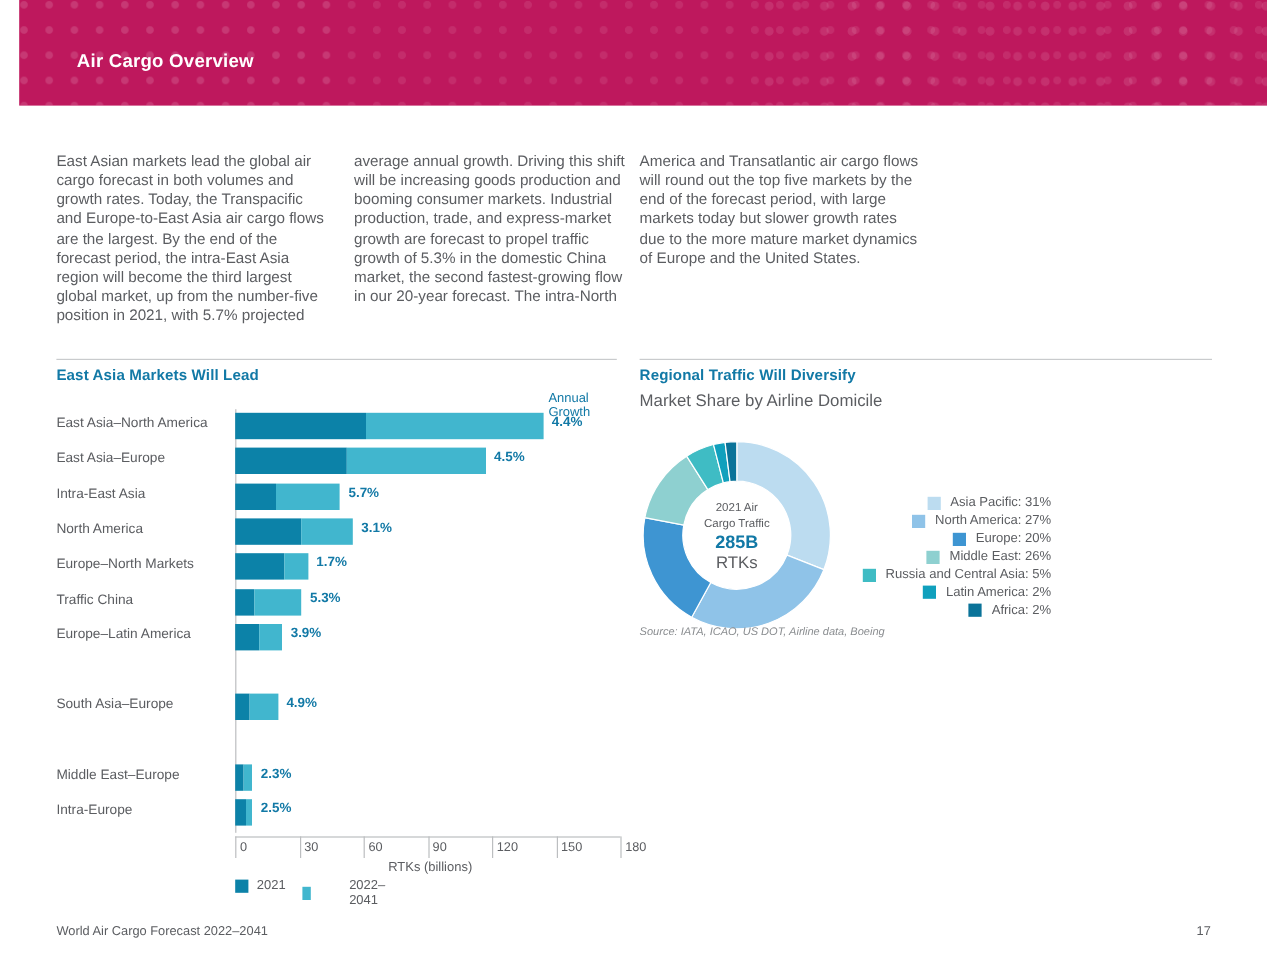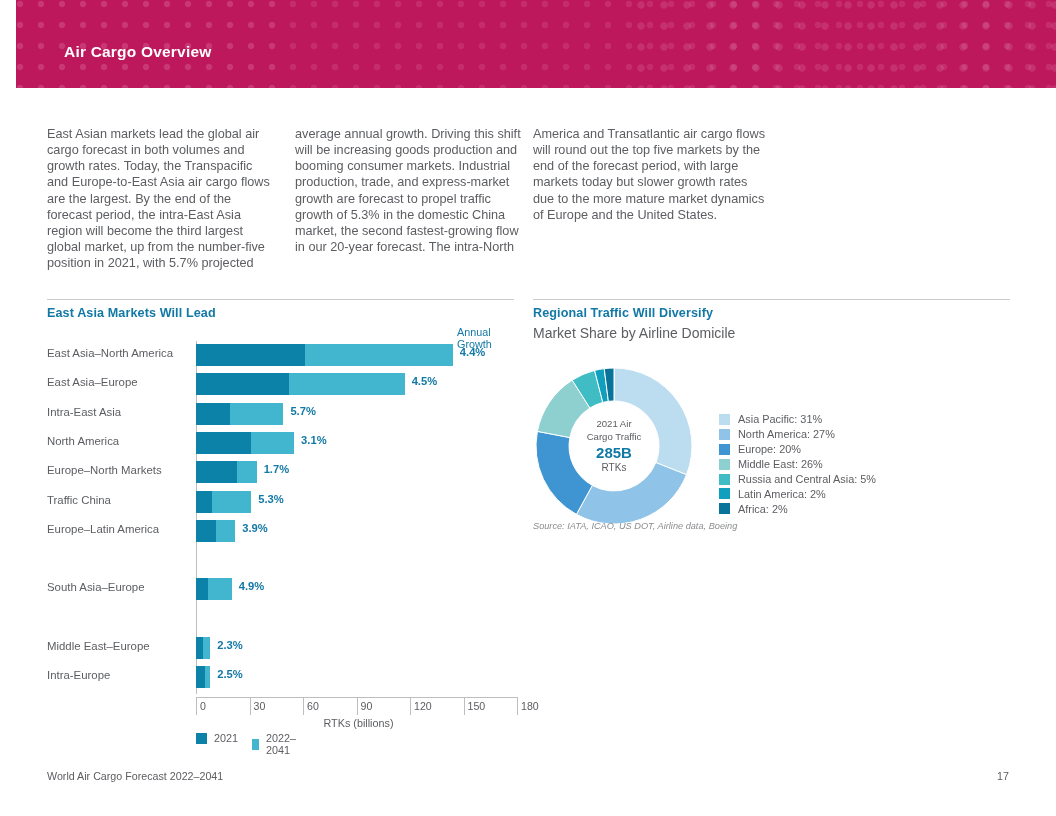--- a/index.html
+++ b/index.html
@@ -126,24 +126,24 @@
   }
   #donut-wrap { position:absolute; left:1px; top:60px; width:160px; height:160px; }
   #donut-svg { display:block; }
   #donut-center {
     position:absolute; left:0; top:0; width:160px; height:160px;
     display:flex; flex-direction:column; align-items:center; justify-content:center;
     text-align:center; pointer-events:none;
   }
   .donut-c-line { font-size:9.6px; color:#5b5d61; line-height:12.4px; }
   .donut-c-big { font-size:15px; font-weight:bold; color:#1279a6; line-height:18px; margin:1px 0 0; }
-  .donut-c-sub { font-size:10px; color:#5b5d61; line-height:12px; }
+  .donut-c-sub { font-size:14px; color:#5b5d61; line-height:12px; }
 
   #donut-legend { position:absolute; left:186px; top:106px; }
-  .dlegend-row { display:flex; align-items:center; height:14.9px; }
+  .dlegend-row { display:flex; align-items:center; height:14.9px;justify-content:flex-end; }
   .dlegend-swatch { width:11px; height:11px; flex:0 0 auto; }
   .dlegend-text { font-size:10.9px; color:#5b5d61; margin-left:8px; white-space:nowrap; }
 
   #donut-source {
     position:absolute; left:0px; top:215px;
     font-size:9.2px; font-style:italic; color:#8a8d90;
   }
 
   
   #footer-left {
@@ -282,21 +282,21 @@
       <div class="x-tick" style="left: 321px;"></div>
       <div class="x-tick-label" style="left: 325px;">180</div>
     </div>
   <div id="x-axis-title">RTKs (billions)</div>
 
   <div id="bar-legend">
       <div class="blegend-item" style="left: 0px;">
         <span class="blegend-swatch" style="background: rgb(12, 130, 168);"></span>
         <span class="blegend-text">2021</span>
       </div>
-      <div class="blegend-item" style="left: 56px;">
+      <div class="blegend-item" style="left: 56px; gap: 25px;">
         <span class="blegend-swatch" style="background: rgb(65, 182, 206);"></span>
         <span class="blegend-text">2022–2041</span>
       </div>
     </div>
 </div>
 
 <div id="donut-panel">
   <div class="panel-title">Regional Traffic Will Diversify</div>
   <div id="donut-subtitle">Market Share by Airline Domicile</div>
 

